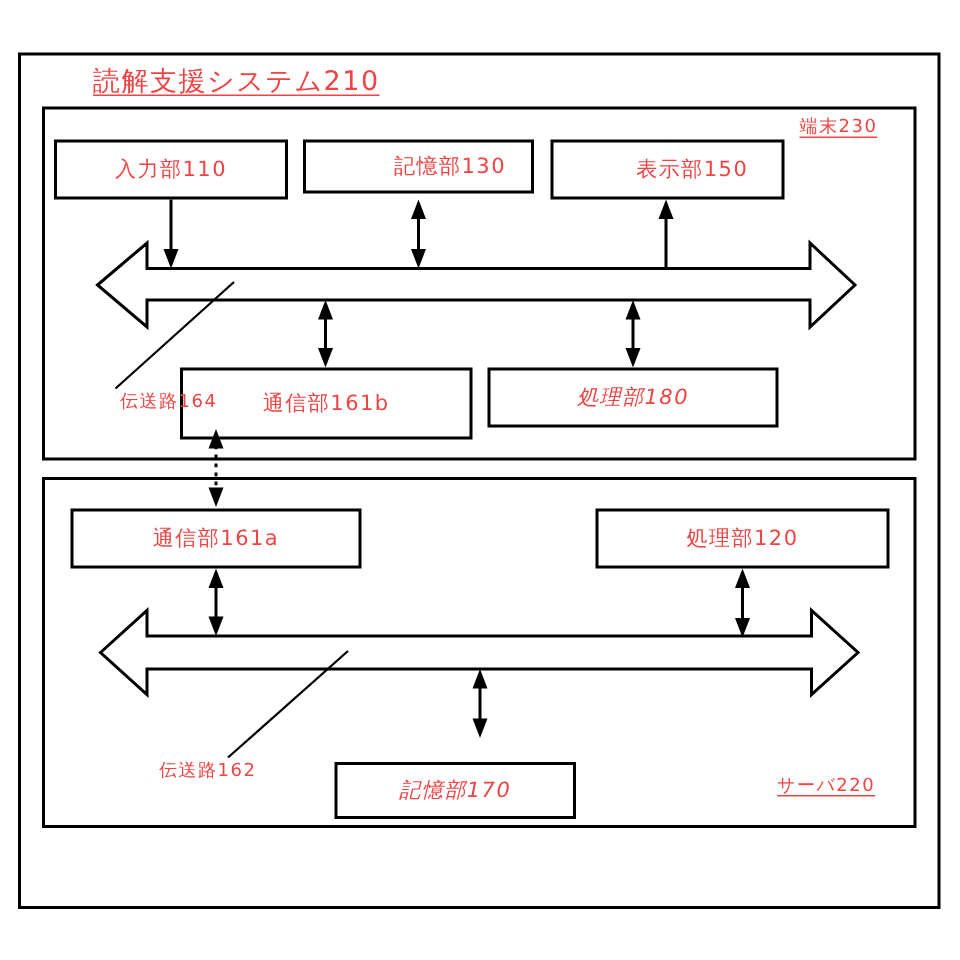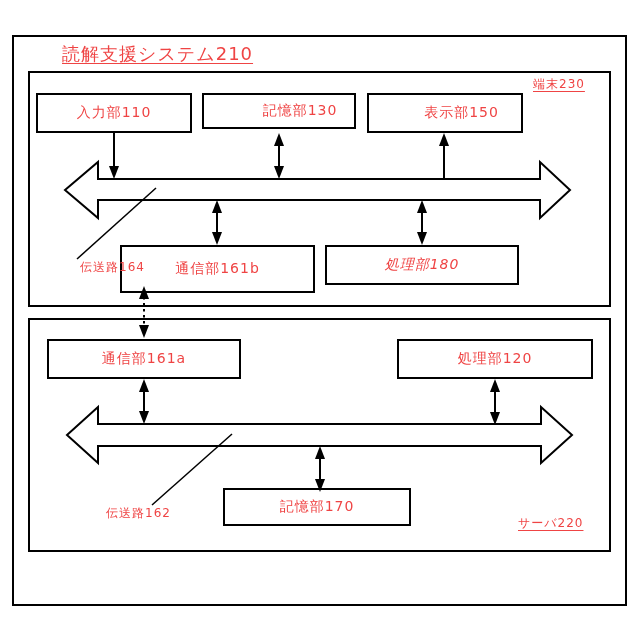--- a/index.html
+++ b/index.html
@@ -37,21 +37,21 @@
   <div class="lbl underlined" style="left:518px;top:515px;">サーバ220</div>
 
   <div class="cbox" style="left:36px;top:93px;width:156px;height:40px;">入力部110</div>
   <div class="cbox" style="left:202px;top:93px;width:154px;height:36px;padding-left:42px;">記憶部130</div>
   <div class="cbox" style="left:367px;top:93px;width:156px;height:40px;padding-left:33px;">表示部150</div>
   <div class="cbox" style="left:120px;top:245px;width:195px;height:48px;">通信部161b</div>
   <div class="cbox" style="left:325px;top:245px;width:194px;height:40px;font-style:italic;">処理部180</div>
 
   <div class="cbox" style="left:47px;top:339px;width:194px;height:40px;">通信部161a</div>
   <div class="cbox" style="left:397px;top:339px;width:196px;height:40px;">処理部120</div>
-  <div class="cbox" style="left:223px;top:488px;width:188px;height:38px;">記憶部170</div>
+  <div class="cbox" style="left:223px;top:508px;width:161px;height:38px;font-style:italic;">記憶部170</div>
 
   <div class="lbl" style="left:32px;top:259px;margin-left:48px;">伝送路164</div>
   <div class="lbl" style="left:106px;top:505px;">伝送路162</div>
 
   <svg width="640" height="640">
 
     <g>
       <polygon class="bus" points="65,190 98,162 98,179 540,179 540,162 570,190 540,218 540,200 98,200 98,218"></polygon>
     </g>
 

